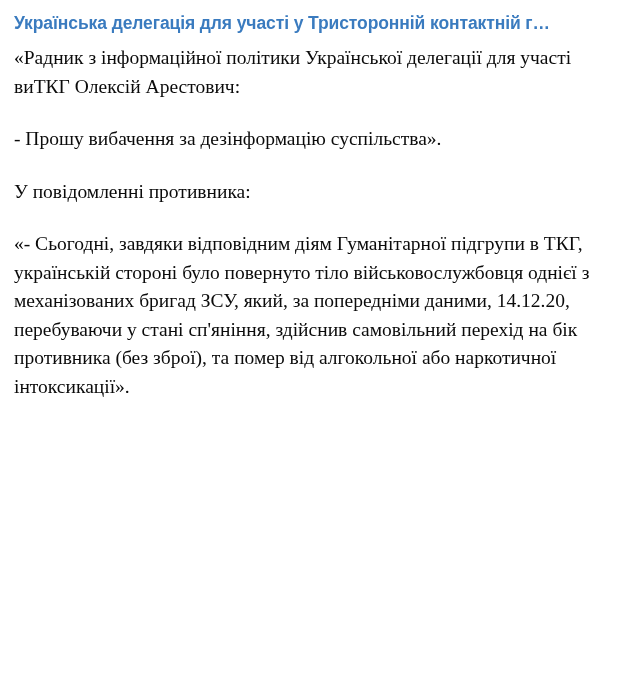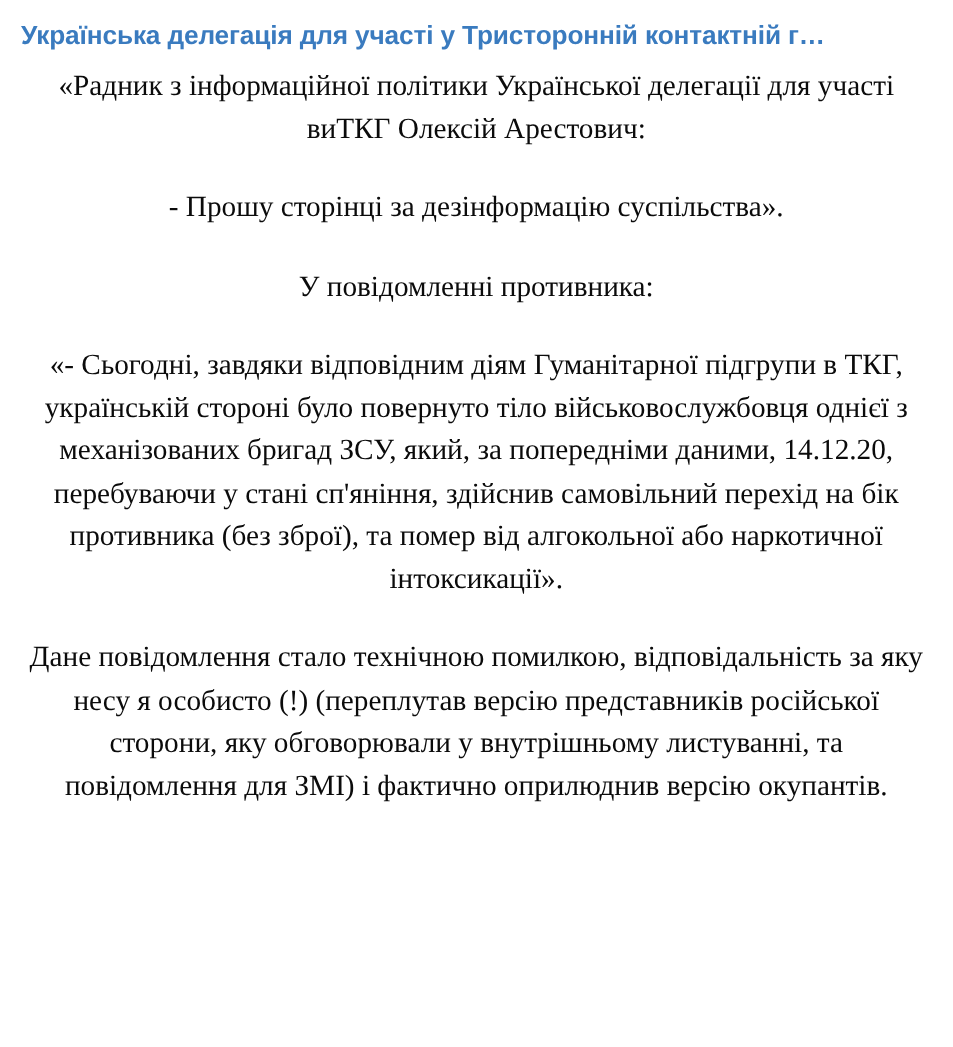--- a/index.html
+++ b/index.html
@@ -34,34 +34,33 @@
     letter-spacing: -0.1px;
   }
   .message-body {
     font-family: "Liberation Serif", serif;
     font-size: 19.5px;
     line-height: 28.5px;
     color: #0b0b0b;
   }
   .para {
     margin: 0 0 24px 0;
-    text-align: center;
+    text-align: left;
   }
   .para:last-child {
     margin-bottom: 0;
   }
 </style>
 </head>
 <body>
 
 <div class="page">
 
   <div class="channel-title">Українська делегація для участі у Тристоронній контактній г…</div>
 
   <div class="message-body">
     <p class="para">«Радник з інформаційної політики Української делегації для участі виТКГ Олексій Арестович:</p>
-    <p class="para">- Прошу сторінці за дезінформацію суспільства».</p>
+    <p class="para">- Прошу вибачення за дезінформацію суспільства».</p>
     <p class="para">У повідомленні противника:</p>
     <p class="para">«- Сьогодні, завдяки відповідним діям Гуманітарної підгрупи в ТКГ, українській стороні було повернуто тіло військовослужбовця однієї з механізованих бригад ЗСУ, який, за попередніми даними, 14.12.20, перебуваючи у стані сп'яніння, здійснив самовільний перехід на бік противника (без зброї), та помер від алгокольної або наркотичної інтоксикації».</p>
-    <p class="para">Дане повідомлення стало технічною помилкою, відповідальність за яку несу я особисто (!) (переплутав версію представників російської сторони, яку обговорювали у внутрішньому листуванні, та повідомлення для ЗМІ) і фактично оприлюднив версію окупантів.</p>
   </div>
 
 </div>
 
 </body></html>

